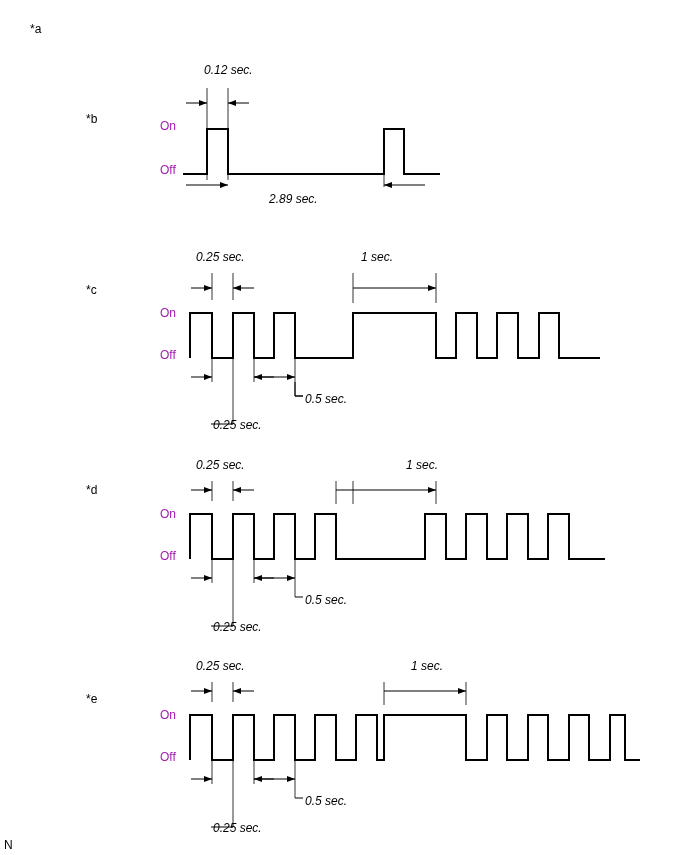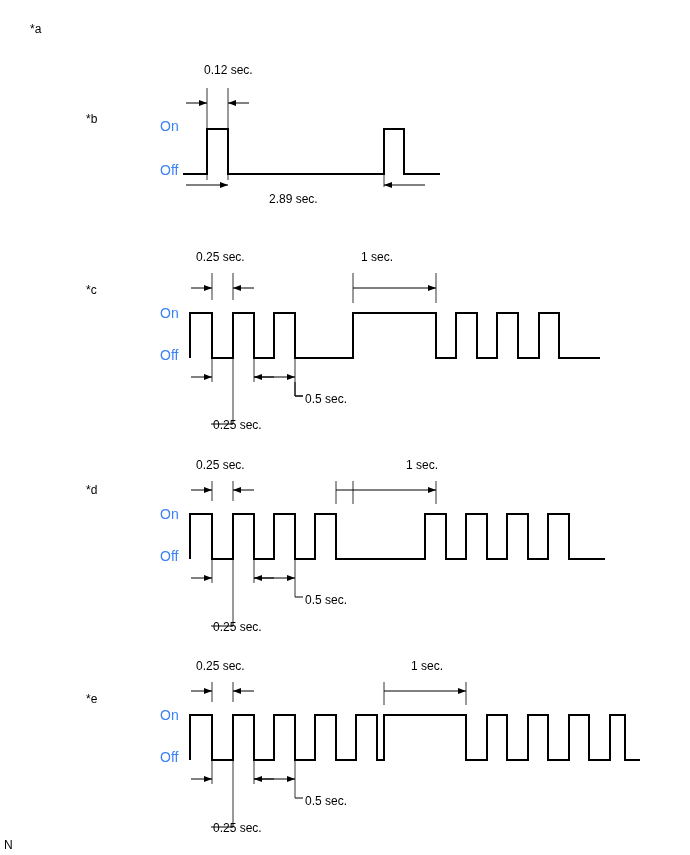--- a/index.html
+++ b/index.html
@@ -17,31 +17,32 @@
   }
   .label {
     position: absolute;
     font-size: 12px;
     line-height: 14px;
     white-space: nowrap;
     color: #000;
   }
   .axis-label {
     position: absolute;
-    font-size: 14px;
+    font-size: 12px;
     line-height: 14px;
     white-space: nowrap;
-    color: #3b82f6;
+    color: #a21caf;
   }
   .dim-label {
     position: absolute;
     font-size: 12px;
     line-height: 14px;
     white-space: nowrap;
     color: #000;
+    font-style: italic;
   }
   svg {
     position: absolute;
     left: 0;
     top: 0;
     overflow: visible;
   }
   .wave {
     fill: none;
     stroke: #000000;

